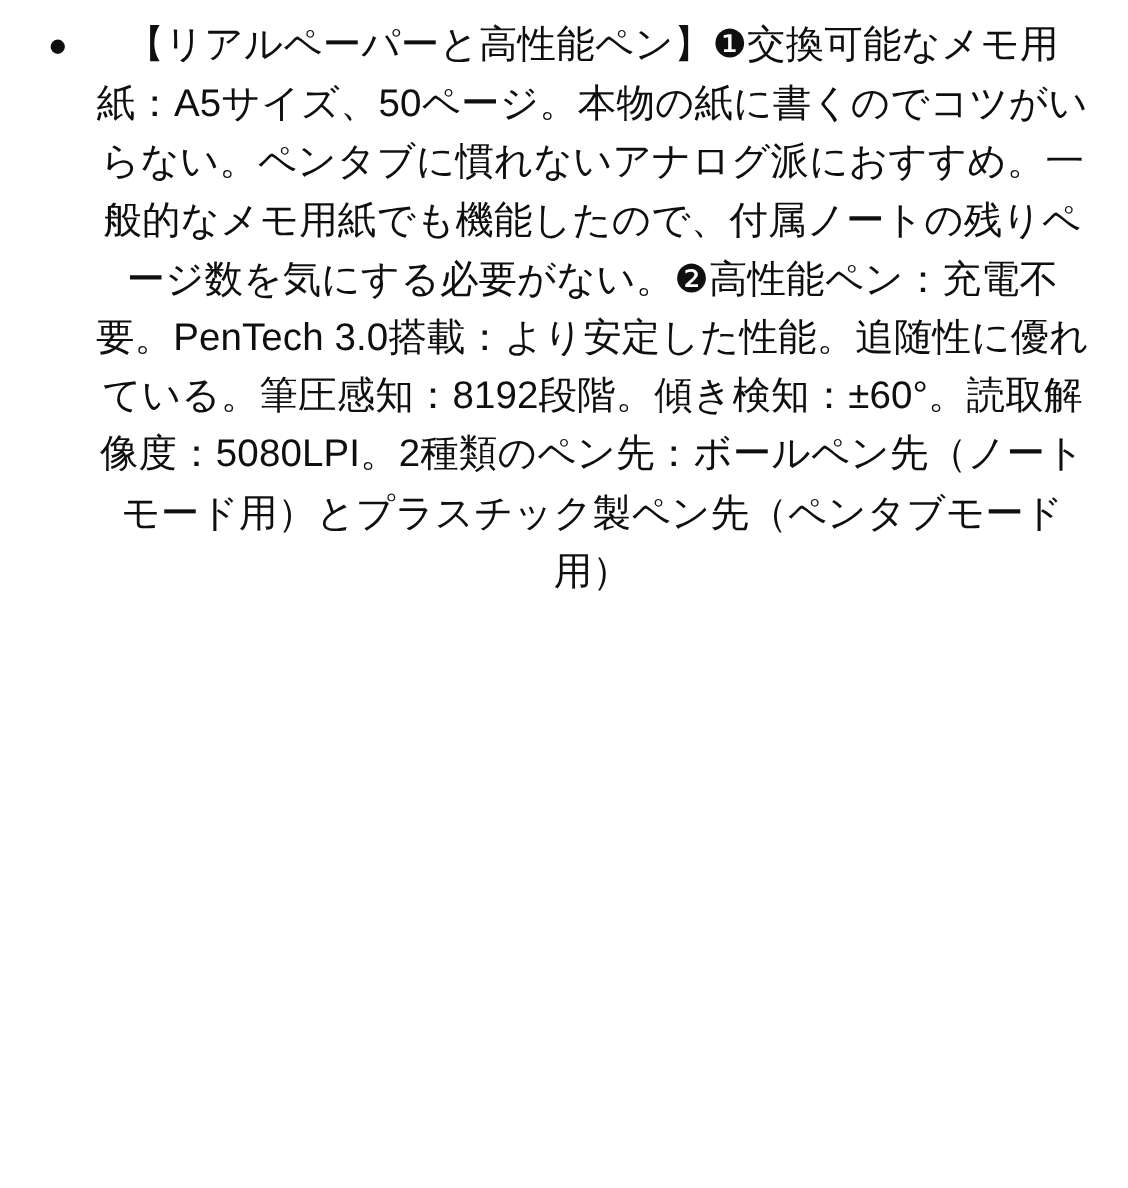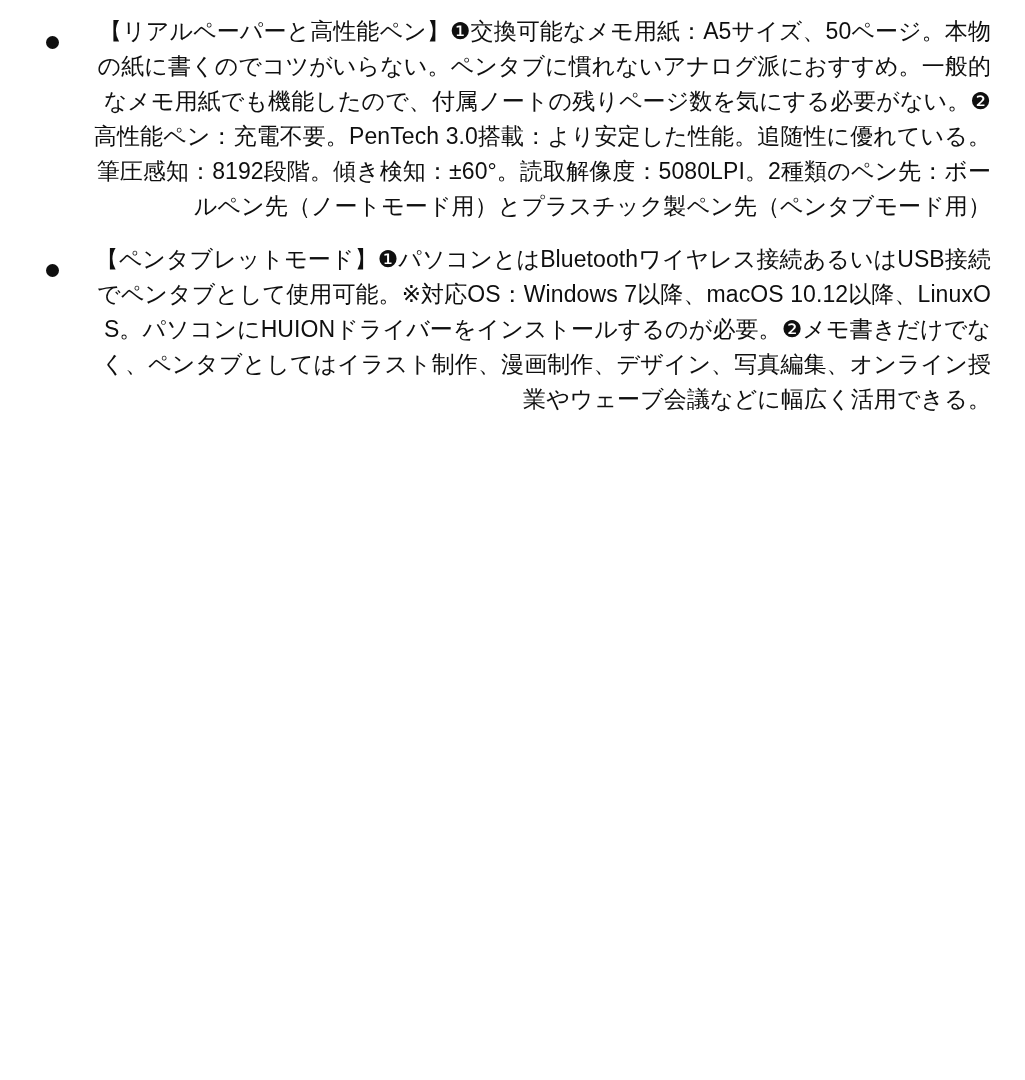--- a/index.html
+++ b/index.html
@@ -16,24 +16,24 @@
   }
   .feature-list {
     list-style: none;
     margin: 0;
     padding: 14px 34px 10px 30px;
   }
   .feature-item {
     position: relative;
     padding-left: 56px;
     margin-bottom: 18px;
-    font-size: 23px;
+    font-size: 35px;
     line-height: 1.52;
     letter-spacing: 0.1px;
-    text-align: right;
+    text-align: center;
     word-break: break-all;
   }
   .feature-item:last-child {
     margin-bottom: 0;
   }
   .bullet-dot {
     position: absolute;
     left: 16px;
     top: 22px;
     width: 13px;
@@ -46,17 +46,13 @@
   }
 </style>
 </head>
 <body>
 
 <ul class="feature-list">
   <li class="feature-item">
     <span class="bullet-dot"></span>
     <span class="feature-text">【リアルペーパーと高性能ペン】❶交換可能なメモ用紙：A5サイズ、50ページ。本物の紙に書くのでコツがいらない。ペンタブに慣れないアナログ派におすすめ。一般的なメモ用紙でも機能したので、付属ノートの残りページ数を気にする必要がない。❷高性能ペン：充電不要。PenTech 3.0搭載：より安定した性能。追随性に優れている。筆圧感知：8192段階。傾き検知：±60°。読取解像度：5080LPI。2種類のペン先：ボールペン先（ノートモード用）とプラスチック製ペン先（ペンタブモード用）</span>
   </li>
-  <li class="feature-item">
-    <span class="bullet-dot"></span>
-    <span class="feature-text">【ペンタブレットモード】❶パソコンとはBluetoothワイヤレス接続あるいはUSB接続でペンタブとして使用可能。※対応OS：Windows 7以降、macOS 10.12以降、LinuxOS。パソコンにHUIONドライバーをインストールするのが必要。❷メモ書きだけでなく、ペンタブとしてはイラスト制作、漫画制作、デザイン、写真編集、オンライン授業やウェーブ会議などに幅広く活用できる。</span>
-  </li>
 </ul>
 
 </body></html>

